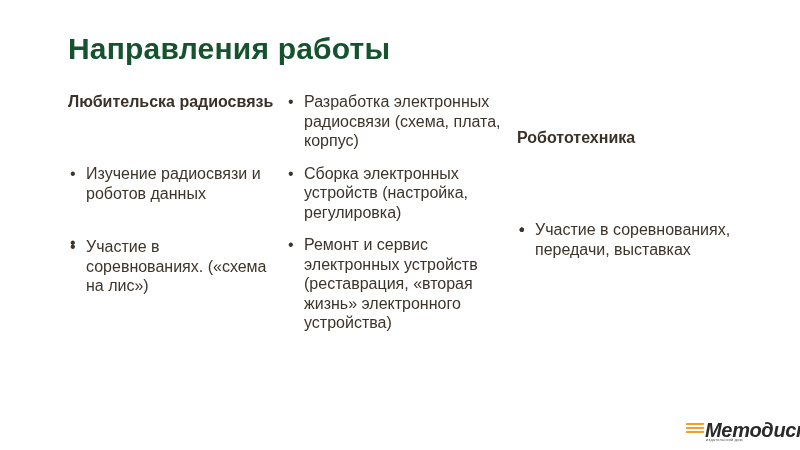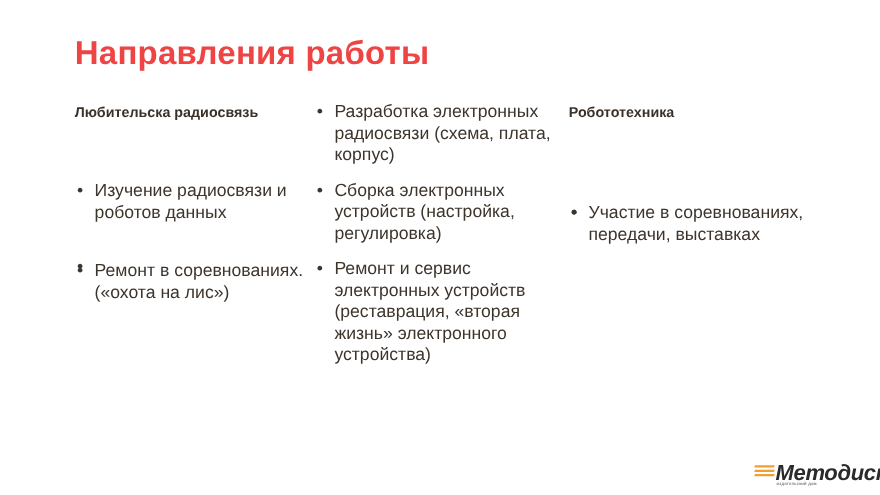--- a/index.html
+++ b/index.html
@@ -14,32 +14,32 @@
       overflow: hidden;
       font-family: "Liberation Sans", sans-serif;
       color: #3d342b;
     }
     .title {
       position: absolute;
       left: 68px;
       top: 32px;
       font-size: 30px;
       font-weight: bold;
-      color: #ef4444;
+      color: #14532d;
       letter-spacing: 0.2px;
     }
     .col {
       position: absolute;
       top: 92px;
     }
     .col-1 { left: 68px; width: 210px; }
     .col-2 { left: 286px; width: 230px; }
-    .col-3 { left: 517px; width: 270px; }
+    .col-3 { left: 517px; width: 270px; margin-top: 36px; }
     .col-head {
-      font-size: 13px;
+      font-size: 16px;
       font-weight: bold;
       color: #3b3128;
       line-height: 20px;
       height: 72px;
     }
     ul {
       list-style: none;
       margin: 0;
       padding: 0;
     }
@@ -105,21 +105,21 @@
 <body>
 
 <div>
   <div class="title">Направления работы</div>
 
   <div class="col col-1">
     <div class="col-head">Любительска радиосвязь</div>
     <ul>
       <li><span class="bullet">•</span><span>Изучение радиосвязи и роботов данных</span></li>
       <li class="gap2"><span class="bullet">•</span></li>
-      <li><span class="bullet">•</span><span>Ремонт в соревнованиях. («охота на лис»)</span></li>
+      <li><span class="bullet">•</span><span>Участие в соревнованиях. («схема на лис»)</span></li>
     </ul>
   </div>
 
   <div class="col col-2">
     <ul>
       <li><span class="bullet">•</span><span>Разработка электронных радиосвязи (схема, плата, корпус)</span></li>
       <li><span class="bullet">•</span><span>Сборка электронных устройств (настройка, регулировка)</span></li>
       <li><span class="bullet">•</span><span>Ремонт и сервис электронных устройств (реставрация, «вторая жизнь» электронного устройства)</span></li>
     </ul>
   </div>

